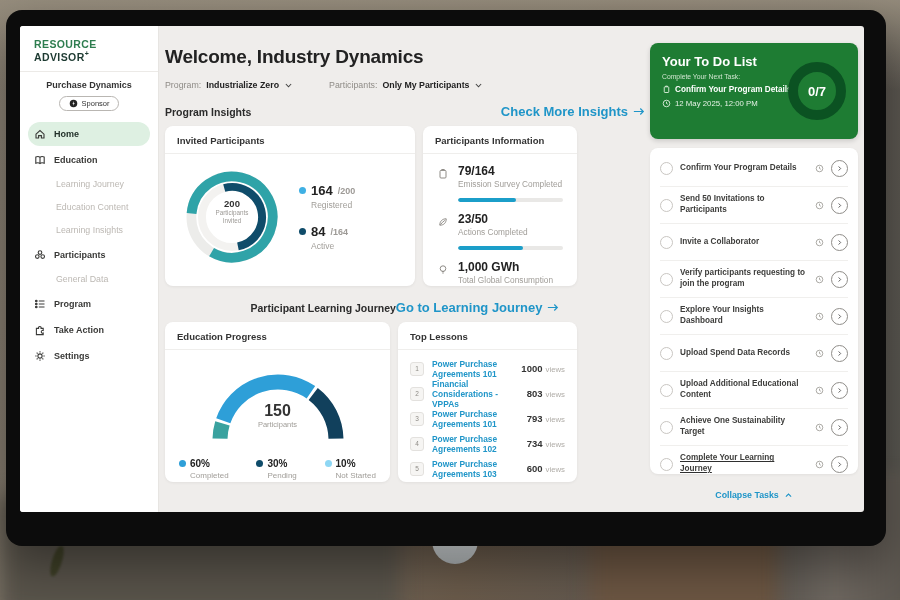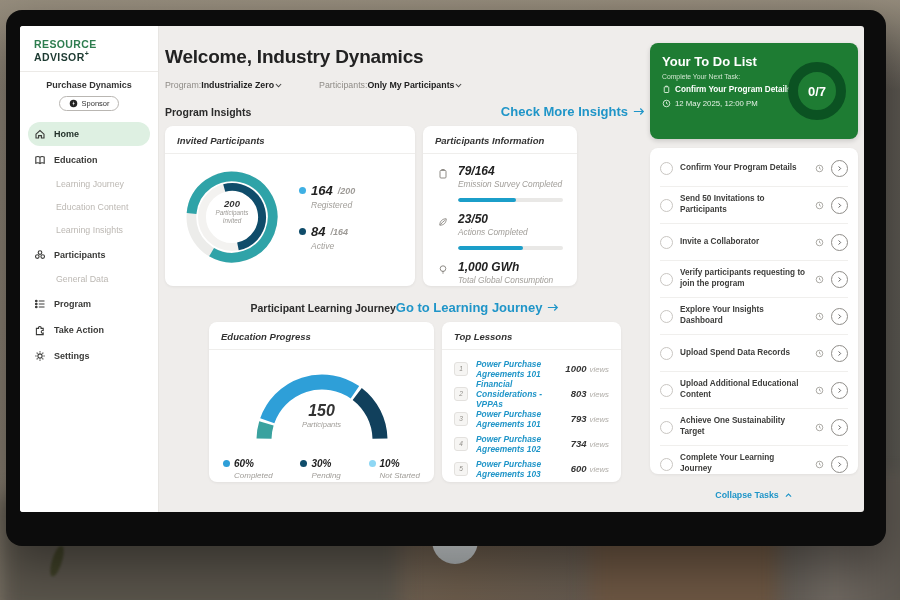--- a/index.html
+++ b/index.html
@@ -36,27 +36,27 @@
   .nav-item{display:flex;align-items:center;gap:8px;height:24px;margin:1px 8px;padding-left:6px;
     font-size:9px;font-weight:bold;color:#3a3a38;border-radius:12px;cursor:pointer;}
   .nav-item.active{background:#def0e2;color:#22312a;}
   .nav-item .ic{display:flex;width:12px;height:12px;color:#3a3a38;}
   .nav-sub{height:23px;margin:0 8px;padding-left:28px;display:flex;align-items:center;
     font-size:8.8px;color:#bcb8b3;cursor:pointer;}
   
   .main{position:absolute;left:145px;top:0;width:480px;height:486px;}
   .h1{position:absolute;left:0;top:20px;font-size:19px;font-weight:bold;color:#222;letter-spacing:-.2px;}
   .filters{position:absolute;left:0;top:54px;display:flex;gap:36px;align-items:center;}
-  .filter{display:flex;align-items:center;font-size:8.8px;cursor:pointer;}
+  .filter{display:flex;align-items:center;gap:5px;font-size:8.8px;cursor:pointer;}
   .filter .lab{color:#8f8c87;} .filter .val{font-weight:bold;color:#222;}
   .chev{display:flex;width:9px;height:9px;color:#444;}
   .sec-row{position:absolute;left:0;width:480px;display:flex;justify-content:space-between;align-items:center;}
   .sec-title{font-size:10.5px;font-weight:bold;color:#2b2b2b;}
   .sec-link{display:flex;align-items:center;gap:5px;font-size:13px;font-weight:bold;color:#1f95c8;cursor:pointer;}
-  .cards{position:absolute;left:0;width:412px;display:flex;gap:8px;font-style:italic;}
+  .cards{position:absolute;left:0;width:412px;display:flex;gap:8px;}
   .card{background:#fff;border-radius:8px;box-shadow:0 1px 3px rgba(0,0,0,.06);overflow:hidden;}
   .card-h{padding:9px 12px 7px 12px;border-bottom:1px solid #efeeec;font-size:9.5px;font-weight:bold;color:#333;}
   
   .donut-wrap{position:relative;display:flex;align-items:center;padding:10px 10px 0 14px;gap:14px;}
   .donut-center{position:absolute;left:32px;top:44px;width:70px;text-align:center;pointer-events:none;}
   .donut-center .v{font-size:9.5px;font-weight:bold;color:#333;}
   .donut-center .l{font-size:6.3px;color:#9d9a96;line-height:1.3;}
   .legend{display:flex;flex-direction:column;gap:14px;}
   .leg-item .row1{display:flex;align-items:center;gap:5px;}
   .dot{width:7px;height:7px;border-radius:50%;}
@@ -340,21 +340,21 @@
         <div class="sec-row" style="top:274px;justify-content:center;">
           <span class="sec-title">Participant Learning Journey</span>
           <span class="sec-link">
             <span>Go to Learning Journey</span>
             <svg width="12" height="9" viewBox="0 0 14 10" fill="none" stroke="#1f95c8" stroke-width="1.4">
                 <path d="M1 5 H12 M8.5 1.5 L12 5 L8.5 8.5"></path>
               </svg>
           </span>
         </div>
 
-        <div class="cards" style="top:296px;margin-left:44px;">
+        <div class="cards" style="top:296px;">
 
           <div class="card" style="width:225px;height:160px;">
             <div class="card-h">Education Progress</div>
             <div class="gauge-wrap">
               <svg class="gauge-svg" width="160" height="92" viewBox="0 0 160 92">
                 <path id="gs0" fill="none" stroke-width="15" d="M 22.02 80.58 A 58 58 0 0 1 24.42 65.43" stroke="#3aa29f"></path>
                 <path id="gs1" fill="none" stroke-width="15" d="M 25.29 62.73 A 58 58 0 0 1 112.93 34.26" stroke="#2e9fd8"></path>
                 <path id="gs2" fill="none" stroke-width="15" d="M 115.23 35.92 A 58 58 0 0 1 137.98 80.58" stroke="#11405c"></path>
               </svg>
               <div class="gauge-center">
@@ -566,21 +566,21 @@
                   <circle cx="6" cy="6" r="4.4"></circle>
                   <path d="M6 3.6 V6 L7.8 7"></path>
                 </svg>
               </span>
             <span class="go">
                 <svg viewBox="0 0 12 12" fill="none" stroke="currentColor" stroke-width="1.6">
                   <path d="M4.5 2.5 L8 6 L4.5 9.5"></path>
                 </svg>
               </span>
           </div>
-          <div class="task" style="border-bottom:none;">
+          <div class="task" style="border-bottom:none;text-decoration:underline;">
             <span class="cb"></span>
             <span class="tl">Complete Your Learning Journey</span>
             <span class="clk">
                 <svg viewBox="0 0 12 12" fill="none" stroke="currentColor" stroke-width="1.2">
                   <circle cx="6" cy="6" r="4.4"></circle>
                   <path d="M6 3.6 V6 L7.8 7"></path>
                 </svg>
               </span>
             <span class="go">
                 <svg viewBox="0 0 12 12" fill="none" stroke="currentColor" stroke-width="1.6">

